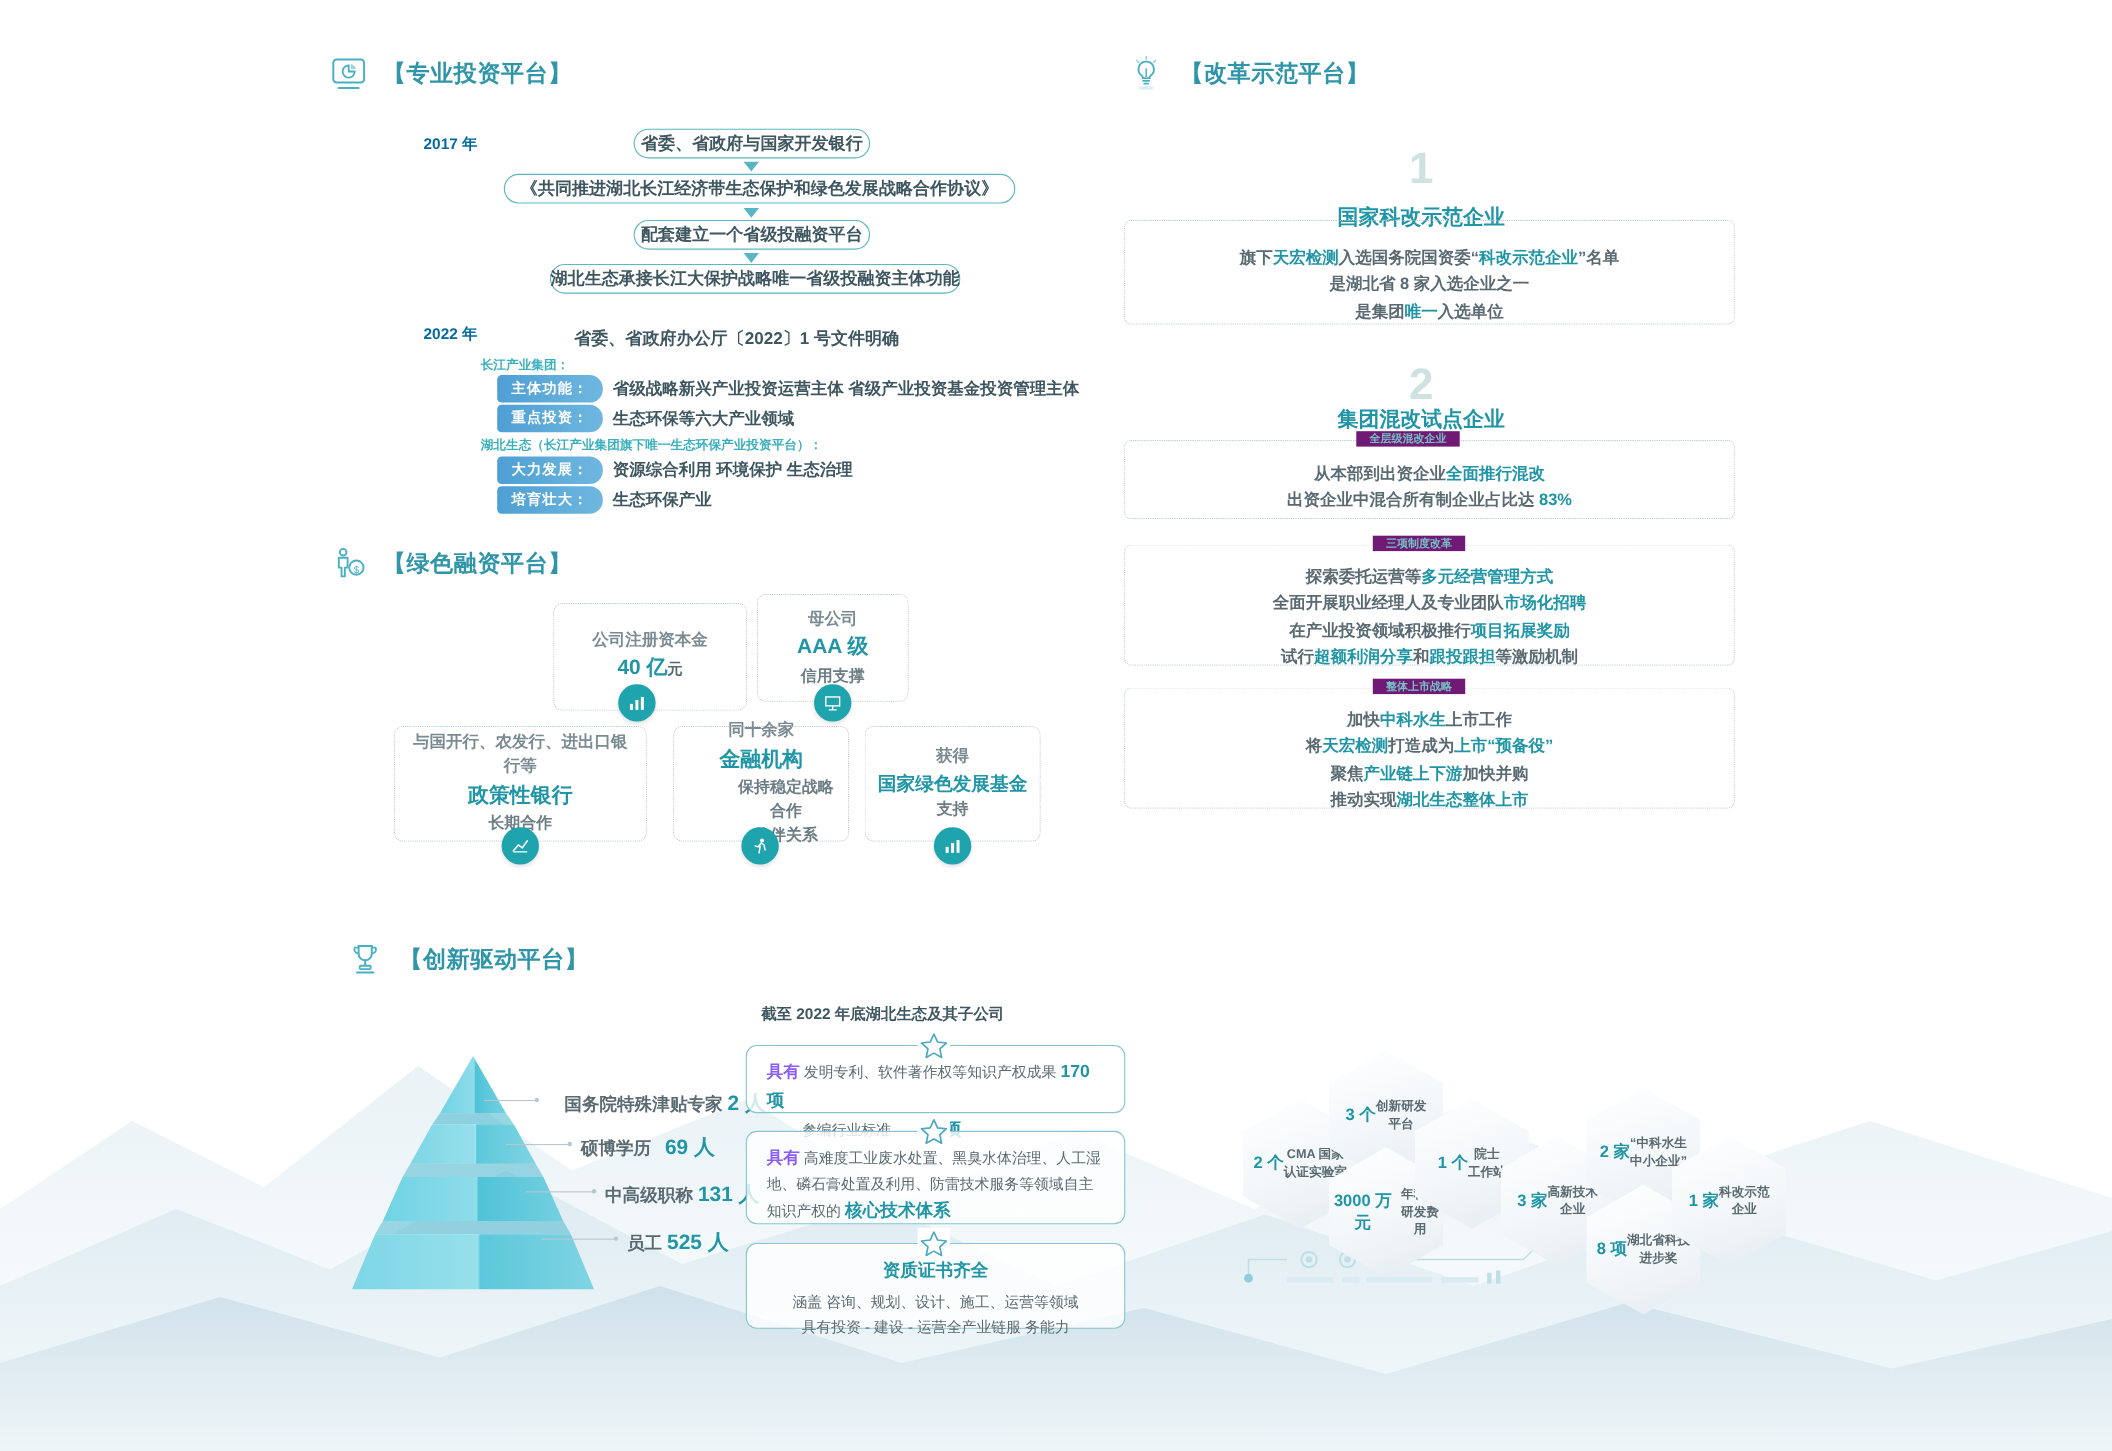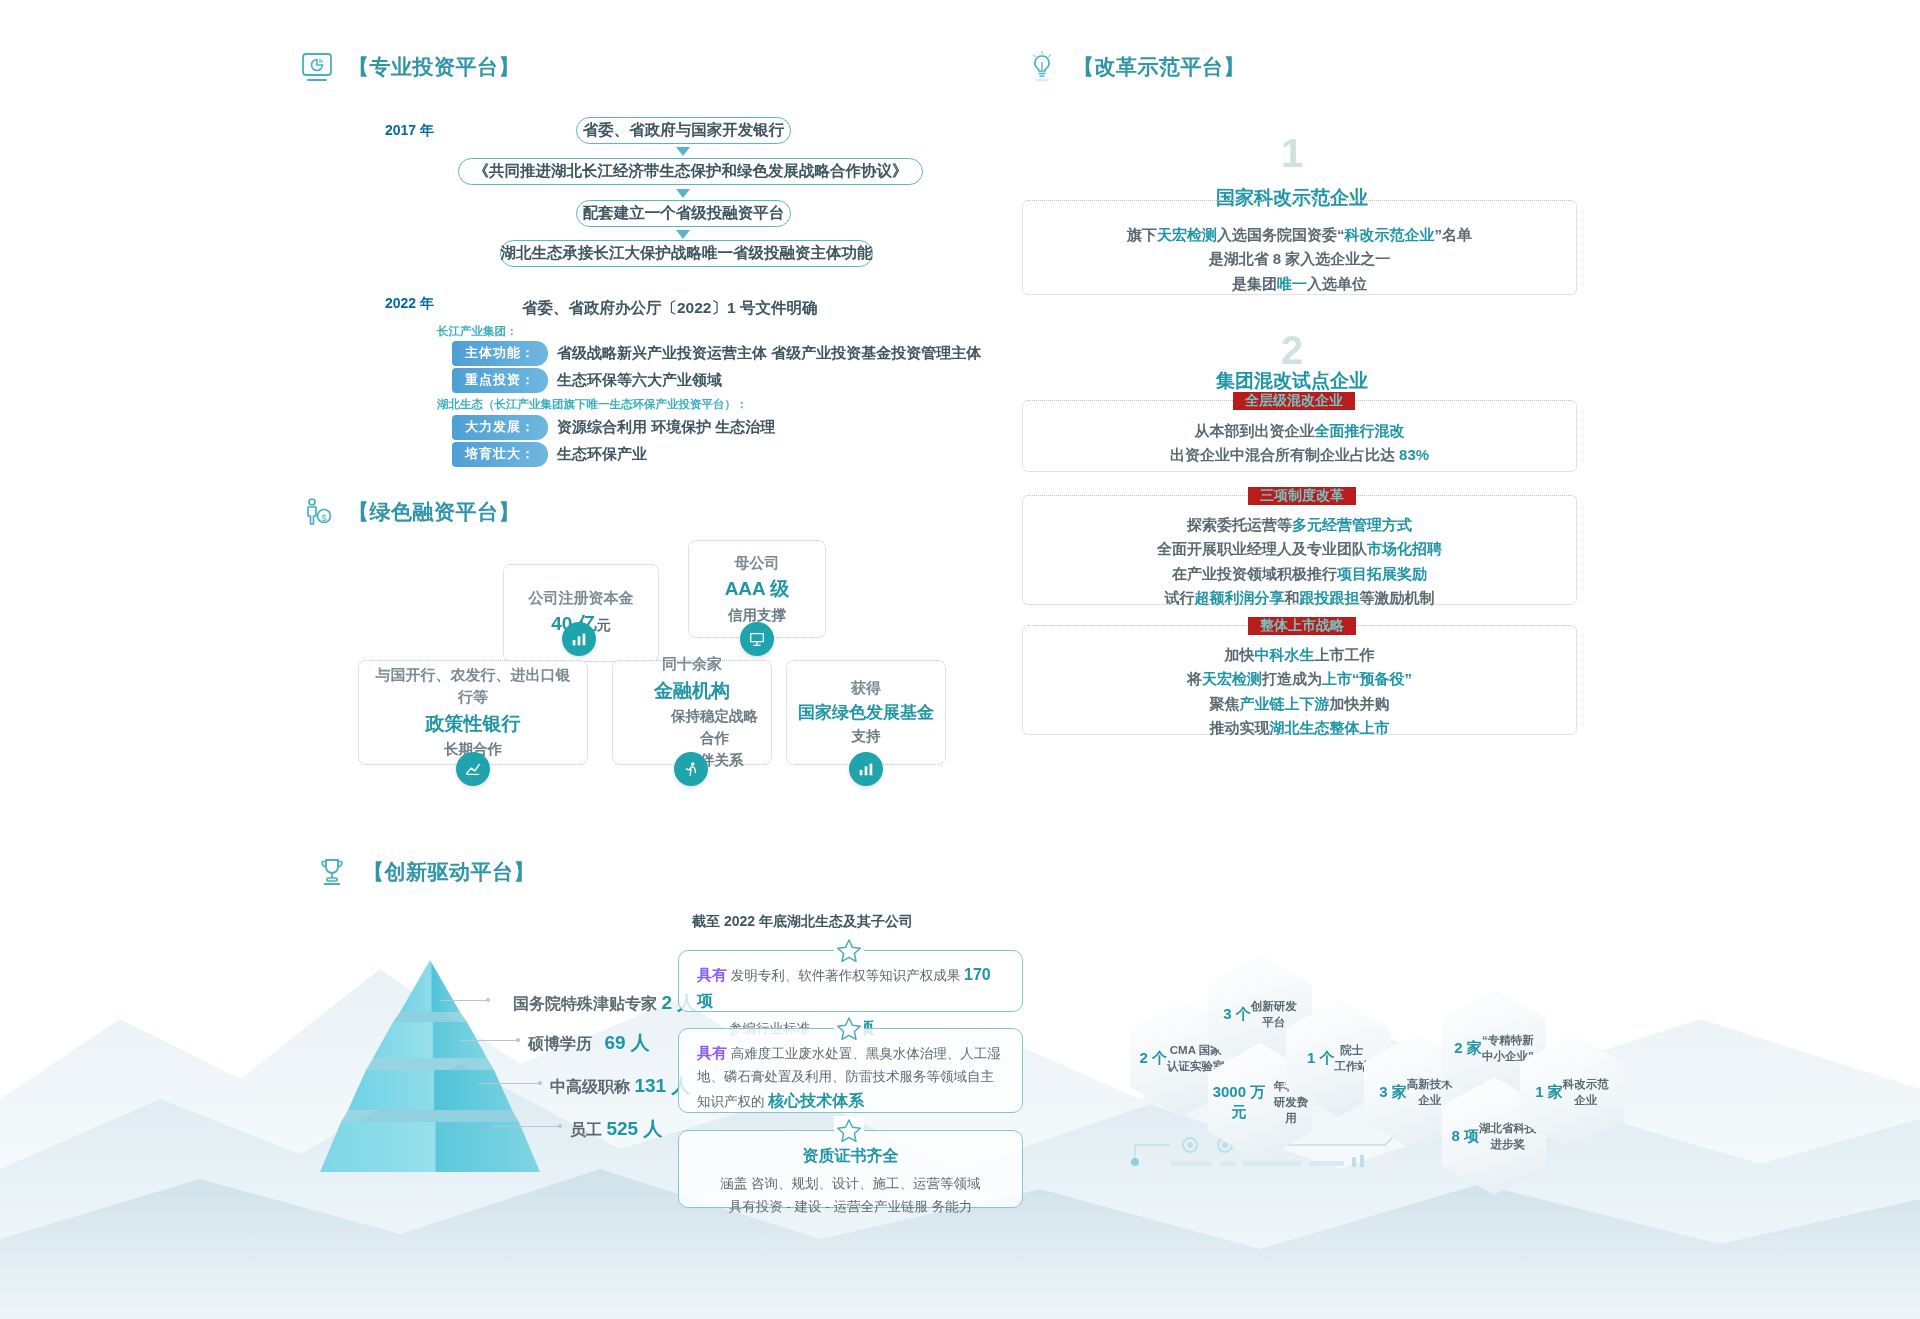--- a/index.html
+++ b/index.html
@@ -54,21 +54,21 @@
     position:absolute;width:34px;height:34px;border-radius:50%;
     background:#1fa3ad;display:flex;align-items:center;justify-content:center;
     color:#fff;font-size:16px;box-shadow:0 2px 4px rgba(0,0,0,.12);
   }
 
   
   .bignum{position:absolute;font-size:40px;font-weight:bold;color:#cfe2e2;line-height:1;}
   .rtitle{position:absolute;font-size:19px;font-weight:bold;color:#1f95a6;white-space:nowrap;}
   .rbox{position:absolute;border:1.4px dotted #b9c6cc;border-radius:6px;box-sizing:border-box;}
   .rcap{
-    position:absolute;background:#b91c1c;padding:0 12px;font-size:14px;font-weight:bold;
+    position:absolute;background:#701a75;padding:0 12px;font-size:10px;font-weight:bold;
     color:#74c2c2;white-space:nowrap;
   }
   .rlines{position:absolute;text-align:center;width:100%;font-size:15px;font-weight:bold;color:#5a6a72;line-height:1.62;}
   .hl{color:#1f95a6;}
 
   
   .pyr{position:absolute;}
   .plabel{position:absolute;font-size:16px;font-weight:bold;color:#5a6a72;white-space:nowrap;}
   .plabel .n{color:#1f95a6;font-size:19px;}
   .leader{position:absolute;height:1px;background:#b9c6cc;}
@@ -169,21 +169,21 @@
 <div class="sec-head" style="left:300px;top:495px;">
   <svg class="ico" viewBox="0 0 34 34">
     <circle cx="12" cy="7" r="3" fill="none" stroke="#49b0c4" stroke-width="1.7"></circle>
     <path d="M12 12 h-4 v9 h2.5 v8 h3 v-8 h2.5 v-9 h-4z" fill="none" stroke="#49b0c4" stroke-width="1.7" stroke-linejoin="round"></path>
     <circle cx="24" cy="21" r="6.5" fill="none" stroke="#49b0c4" stroke-width="1.7"></circle>
     <text x="24" y="25.5" font-size="9" text-anchor="middle" fill="#49b0c4" font-family="'Liberation Sans',sans-serif">$</text>
   </svg>
   <span class="ttl">【绿色融资平台】</span>
 </div>
 
-<div class="gcard" style="left:503px;top:564px;width:156px;height:98px;">
+<div class="gcard" style="left:503px;top:548px;width:176px;height:98px;">
   <div class="l1">公司注册资本金</div>
   <div class="l2">
     <span>40 亿</span><span class="sm">元</span>
   </div>
 </div>
 <div class="badge" style="left:562px;top:622px;">
   <svg viewBox="0 0 20 20" width="18" height="18">
         <rect x="3" y="11" width="3" height="6" fill="#fff"></rect>
         <rect x="8.5" y="7" width="3" height="10" fill="#fff"></rect>
         <rect x="14" y="4" width="3" height="13" fill="#fff"></rect>
@@ -446,21 +446,21 @@
     <div class="ht" style="white-space:pre-line;">院士
 工作站</div>
   </div>
   <div class="hex" style="left:234px;top:78px;">
     <div class="hn">3 家</div>
     <div class="ht" style="white-space:pre-line;">高新技术
 企业</div>
   </div>
   <div class="hex" style="left:312px;top:34px;">
     <div class="hn">2 家</div>
-    <div class="ht" style="white-space:pre-line;">“专精特新
+    <div class="ht" style="white-space:pre-line;">“中科水生
 中小企业”</div>
   </div>
   <div class="hex" style="left:312px;top:122px;">
     <div class="hn">8 项</div>
     <div class="ht" style="white-space:pre-line;">湖北省科技
 进步奖</div>
   </div>
   <div class="hex" style="left:390px;top:78px;">
     <div class="hn">1 家</div>
     <div class="ht" style="white-space:pre-line;">科改示范

